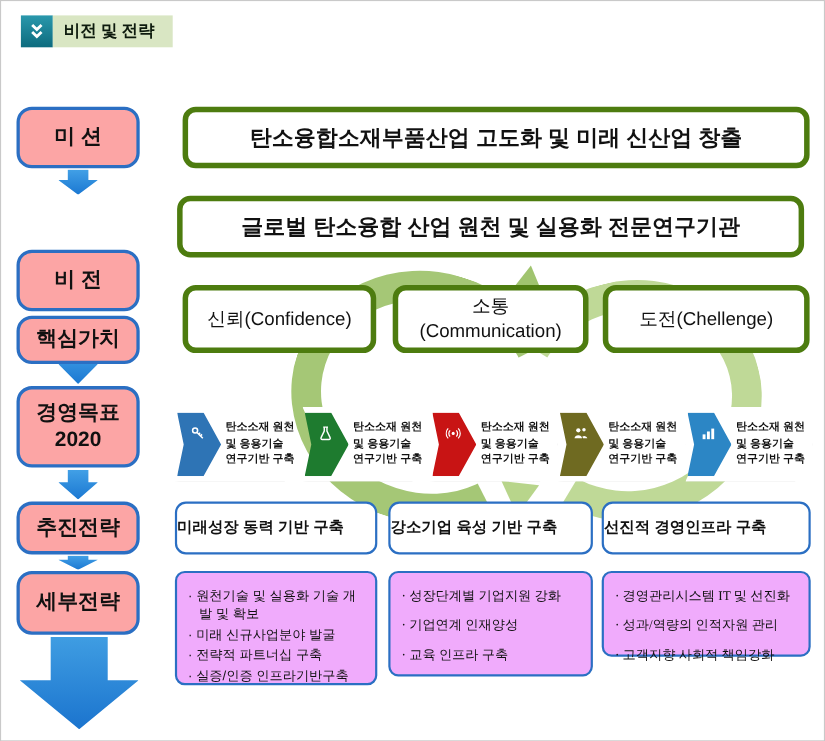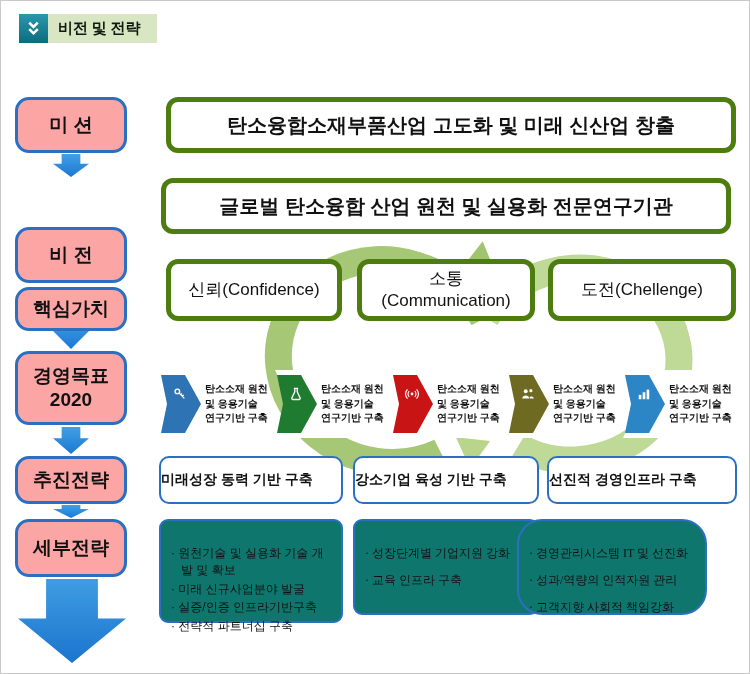--- a/index.html
+++ b/index.html
@@ -74,25 +74,25 @@
 
   
   .sbox { position:absolute; top:455px; height:48px; background:#fff; border:2.5px solid #2b6fc3; border-radius:10px;
           display:flex; align-items:center; justify-content:flex-start; text-align:center;
           font-weight:bold; font-size:14px; z-index:3; }
   .sbox-1 { left:158px; width:184px; }
   .sbox-2 { left:352px; width:186px; }
   .sbox-3 { left:546px; width:190px; }
 
   
-  .dbox { position:absolute; top:518px; background:#0f766e; border:2px solid #2b6fc3; border-radius:9px;
-          padding:24px 8px 8px 10px; font-size:12px; line-height:1.4; z-index:3; }
+  .dbox { position:absolute; top:518px; background:#f0abfc; border:2px solid #2b6fc3; border-radius:9px;
+          padding:12px 8px 8px 10px; font-size:12px; line-height:1.4; z-index:3; }
   .dbox-1 { left:158px; width:184px; height:104px; }
   .dbox-2 { left:352px; width:186px; height:96px; }
-  .dbox-3 { left:516px; width:190px; height:96px;border-radius:25px; }
+  .dbox-3 { left:546px; width:190px; height:78px; }
   .bullet { padding-left:10px; text-indent:-10px; }
   .dbox-2 .bullet, .dbox-3 .bullet { margin-bottom:10px;font-family:Liberation Serif, serif; }
   .dbox-1 .bullet { margin-bottom:2px; }
 </style>
 </head>
 <body>
 
 <div class="canvas">
 
   <div class="header">
@@ -247,25 +247,26 @@
   <div class="sbox sbox-2">
     <span>강소기업 육성 기반 구축</span>
   </div>
   <div class="sbox sbox-3">
     <span>선진적 경영인프라 구축</span>
   </div>
 
   <div class="dbox dbox-1">
     <div class="bullet">· 원천기술 및 실용화 기술 개발 및 확보</div>
     <div class="bullet">· 미래 신규사업분야 발굴</div>
+    <div class="bullet">· 전략적 파트너십 구축</div>
     <div class="bullet">· 실증/인증 인프라기반구축</div>
-    <div class="bullet">· 전략적 파트너십 구축</div>
   </div>
   <div class="dbox dbox-2">
     <div class="bullet">· 성장단계별 기업지원 강화</div>
+    <div class="bullet">· 기업연계 인재양성</div>
     <div class="bullet">· 교육 인프라 구축</div>
   </div>
   <div class="dbox dbox-3">
     <div class="bullet">· 경영관리시스템 IT 및 선진화</div>
     <div class="bullet">· 성과/역량의 인적자원 관리</div>
     <div class="bullet">· 고객지향 사회적 책임강화</div>
   </div>
 
 </div>
 

